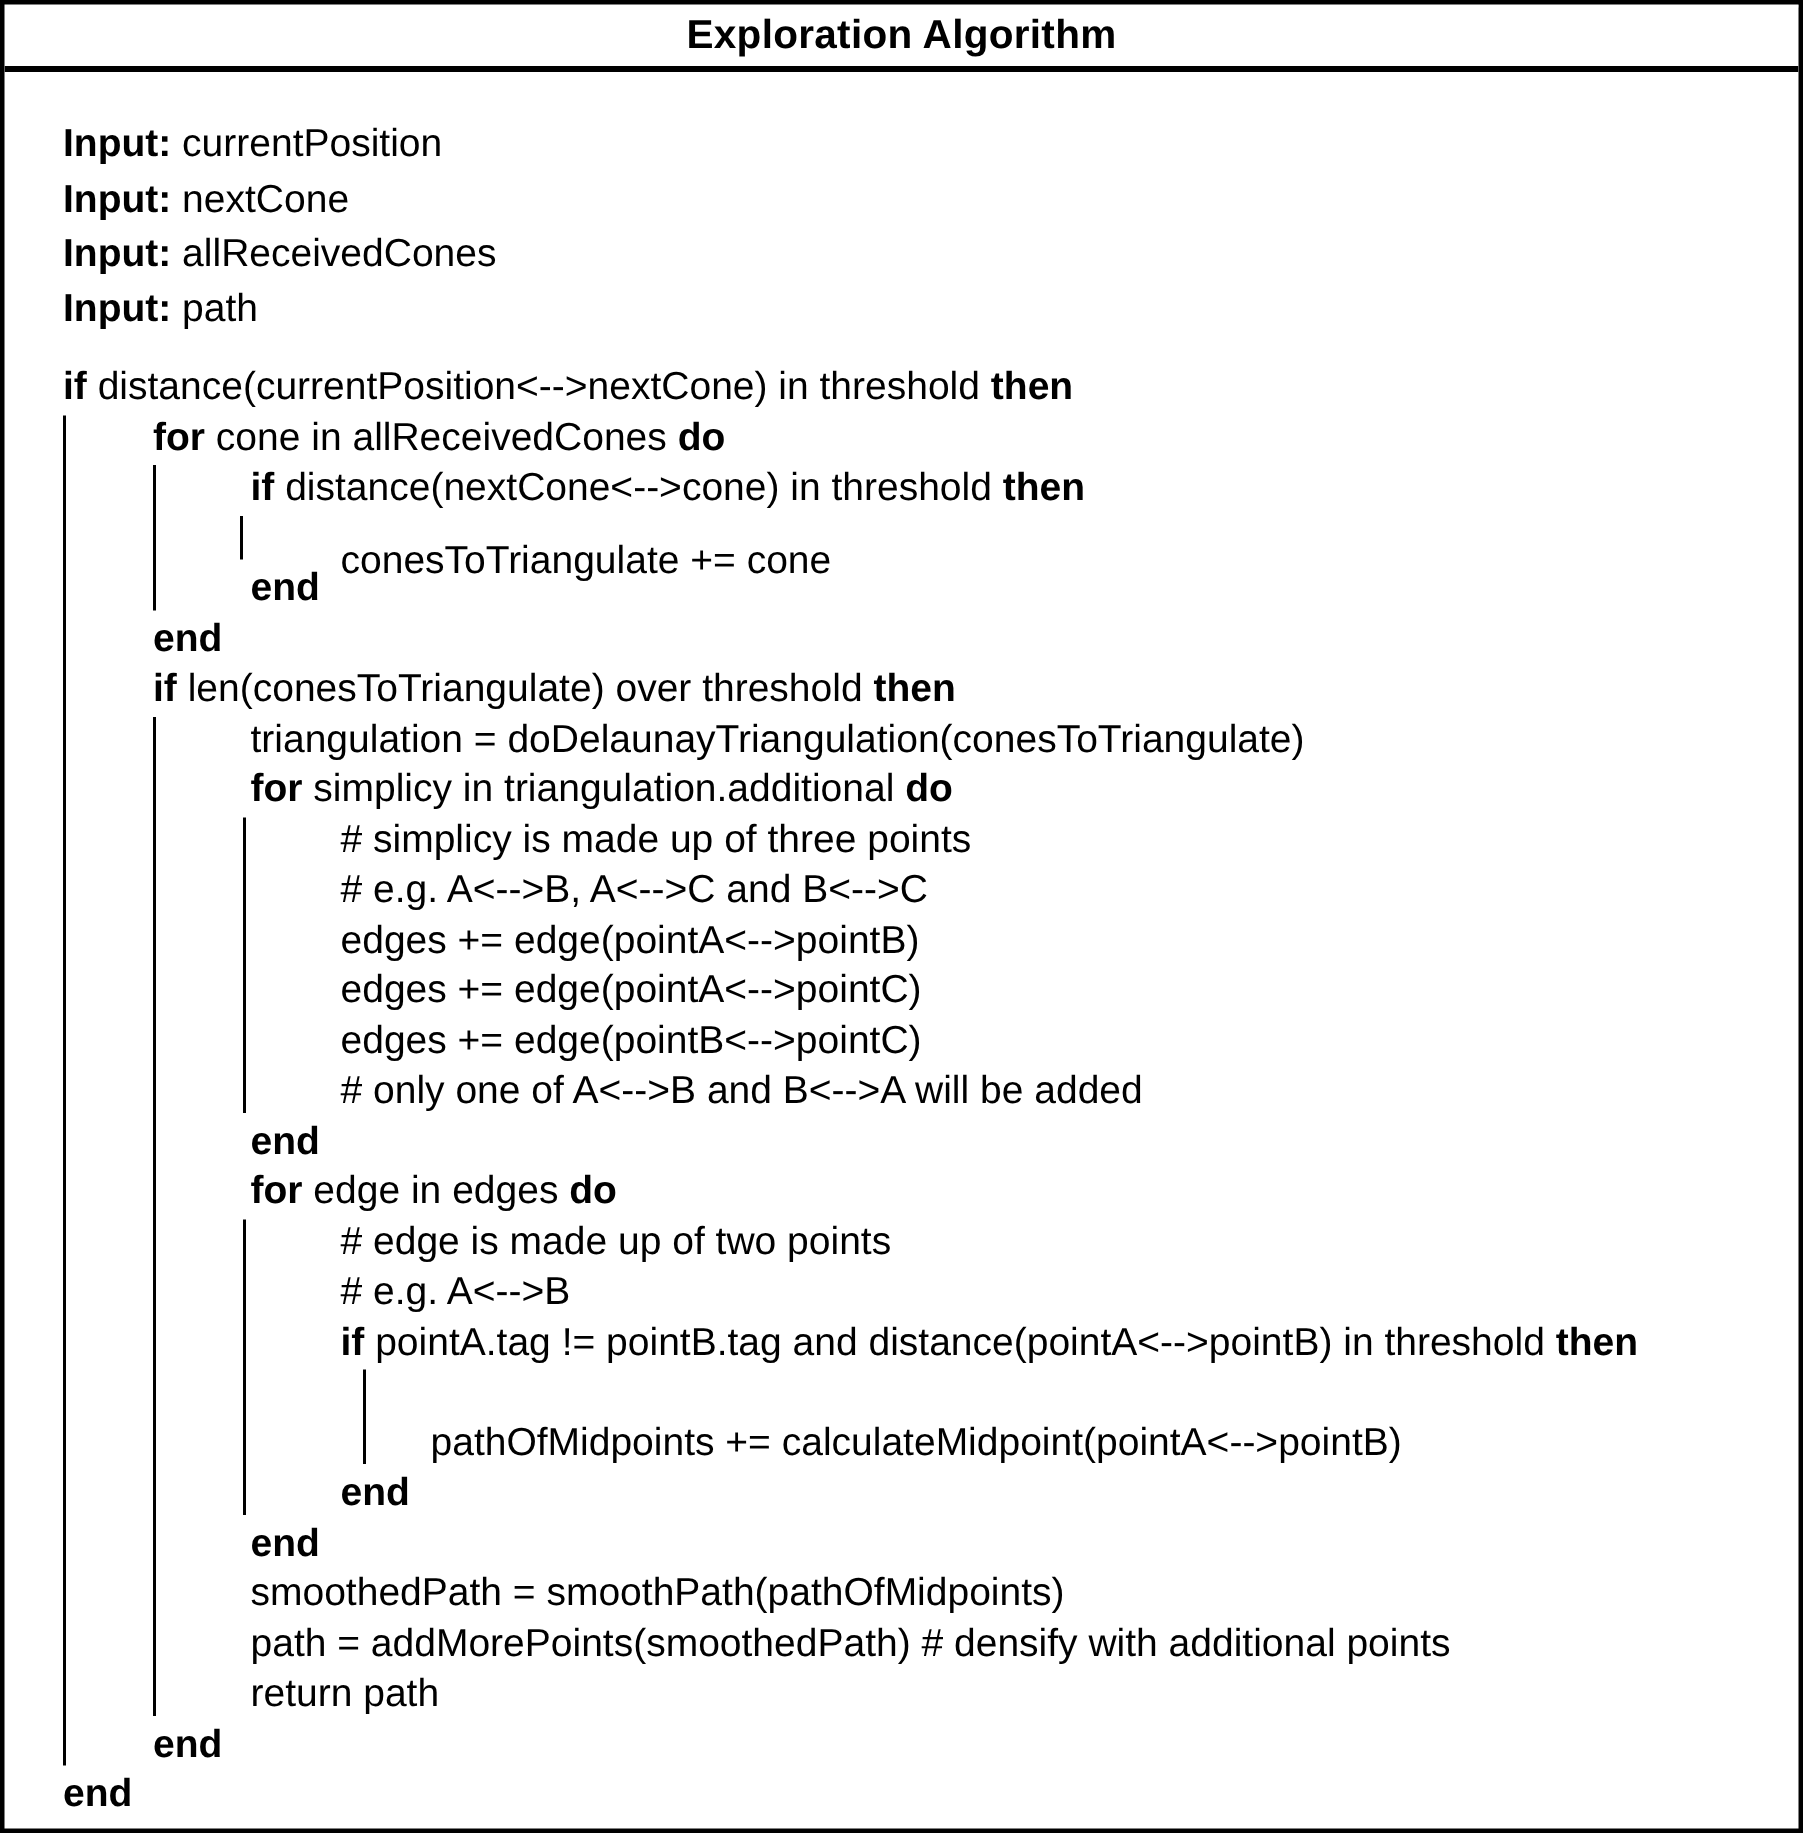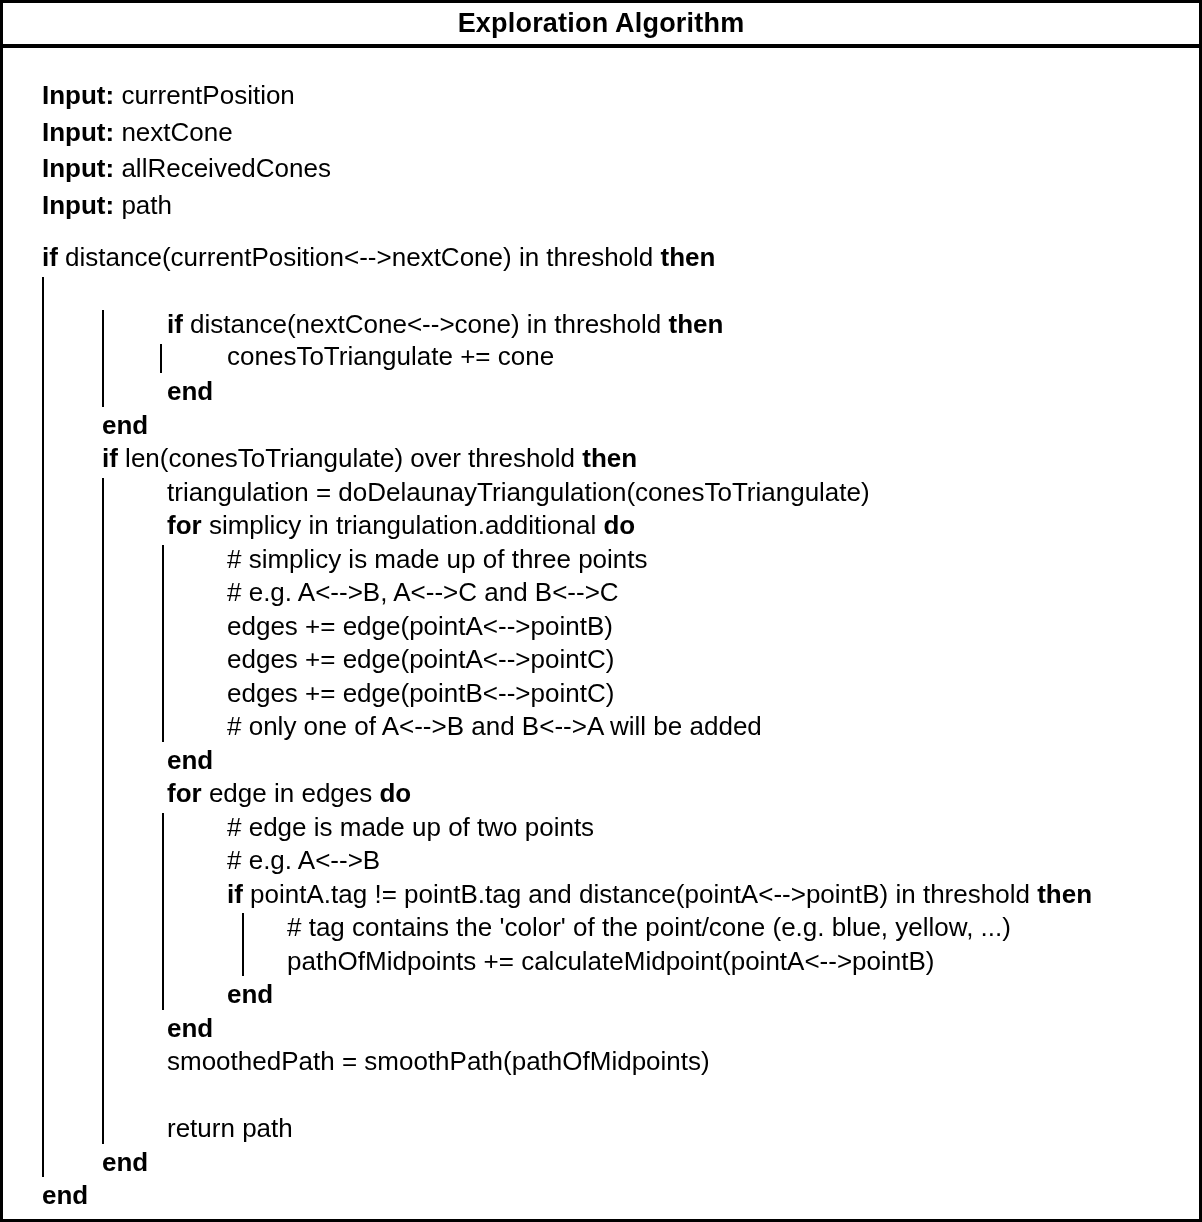--- a/index.html
+++ b/index.html
@@ -61,43 +61,44 @@
 <body>
 
 <div class="page" style="color: rgb(0, 0, 0); background: rgb(255, 255, 255);">
   <div class="titlebar">Exploration Algorithm</div>
   <div class="body">
       <div class="line" style="top: 76px; left: 22px;"><span class="kw">Input:</span><span> currentPosition</span></div>
       <div class="line" style="top: 112.5px; left: 22px;"><span class="kw">Input:</span><span> nextCone</span></div>
       <div class="line" style="top: 149px; left: 22px;"><span class="kw">Input:</span><span> allReceivedCones</span></div>
       <div class="line" style="top: 185.5px; left: 22px;"><span class="kw">Input:</span><span> path</span></div>
       <div class="line" style="top: 238px; left: 22px;"><span class="kw">if</span><span> distance(currentPosition&lt;--&gt;nextCone) in threshold </span><span class="kw">then</span></div>
+      <div class="line" style="top: 271.5px; left: 82px;"><span class="kw">for</span><span> cone in allReceivedCones </span><span class="kw">do</span></div>
       <div class="line" style="top: 305px; left: 147px;"><span class="kw">if</span><span> distance(nextCone&lt;--&gt;cone) in threshold </span><span class="kw">then</span></div>
-      <div class="line" style="top: 337px; left: 207px;"><span>conesToTriangulate += cone</span></div>
+      <div class="line" style="top: 354px; left: 207px;"><span>conesToTriangulate += cone</span></div>
       <div class="line" style="top: 372px; left: 147px;"><span class="kw">end</span></div>
       <div class="line" style="top: 405.5px; left: 82px;"><span class="kw">end</span></div>
       <div class="line" style="top: 439px; left: 82px;"><span class="kw">if</span><span> len(conesToTriangulate) over threshold </span><span class="kw">then</span></div>
       <div class="line" style="top: 472.5px; left: 147px;"><span>triangulation = doDelaunayTriangulation(conesToTriangulate)</span></div>
       <div class="line" style="top: 506px; left: 147px;"><span class="kw">for</span><span> simplicy in triangulation.additional </span><span class="kw">do</span></div>
       <div class="line" style="top: 539.5px; left: 207px; text-align: right;"><span># simplicy is made up of three points</span></div>
       <div class="line" style="top: 573px; left: 207px;"><span># e.g. A&lt;--&gt;B, A&lt;--&gt;C and B&lt;--&gt;C</span></div>
       <div class="line" style="top: 606.5px; left: 207px;"><span>edges += edge(pointA&lt;--&gt;pointB)</span></div>
       <div class="line" style="top: 640px; left: 207px;"><span>edges += edge(pointA&lt;--&gt;pointC)</span></div>
       <div class="line" style="top: 673.5px; left: 207px;"><span>edges += edge(pointB&lt;--&gt;pointC)</span></div>
       <div class="line" style="top: 707px; left: 207px;"><span># only one of A&lt;--&gt;B and B&lt;--&gt;A will be added</span></div>
       <div class="line" style="top: 740.5px; left: 147px;"><span class="kw">end</span></div>
       <div class="line" style="top: 774px; left: 147px;"><span class="kw">for</span><span> edge in edges </span><span class="kw">do</span></div>
       <div class="line" style="top: 807.5px; left: 207px;"><span># edge is made up of two points</span></div>
       <div class="line" style="top: 841px; left: 207px;"><span># e.g. A&lt;--&gt;B</span></div>
       <div class="line" style="top: 874.5px; left: 207px;"><span class="kw">if</span><span> pointA.tag != pointB.tag and distance(pointA&lt;--&gt;pointB) in threshold </span><span class="kw">then</span></div>
-      <div class="line" style="top: 908px; left: 267px;"><span># tag contains the 'color' of the point/cone (e.g. blue, yellow, ...)</span></div>
       <div class="line" style="top: 941.5px; left: 267px;"><span>pathOfMidpoints += calculateMidpoint(pointA&lt;--&gt;pointB)</span></div>
       <div class="line" style="top: 975px; left: 207px;"><span class="kw">end</span></div>
       <div class="line" style="top: 1008.5px; left: 147px;"><span class="kw">end</span></div>
       <div class="line" style="top: 1042px; left: 147px;"><span>smoothedPath = smoothPath(pathOfMidpoints)</span></div>
+      <div class="line" style="top: 1075.5px; left: 147px;"><span>path = addMorePoints(smoothedPath) # densify with additional points</span></div>
       <div class="line" style="top: 1109px; left: 147px;"><span>return path</span></div>
       <div class="line" style="top: 1142.5px; left: 82px;"><span class="kw">end</span></div>
       <div class="line" style="top: 1176px; left: 22px;"><span class="kw">end</span></div>
       <div class="vline" style="left: 39px; top: 273.5px; height: 900.5px;"></div>
       <div class="vline" style="left: 99px; top: 307px; height: 96.5px;"></div>
       <div class="vline" style="left: 157px; top: 340.5px; height: 29.5px;"></div>
       <div class="vline" style="left: 99px; top: 474.5px; height: 666px;"></div>
       <div class="vline" style="left: 159px; top: 541.5px; height: 197px;"></div>
       <div class="vline" style="left: 159px; top: 809.5px; height: 197px;"></div>
       <div class="vline" style="left: 239px; top: 910px; height: 63px;"></div>

